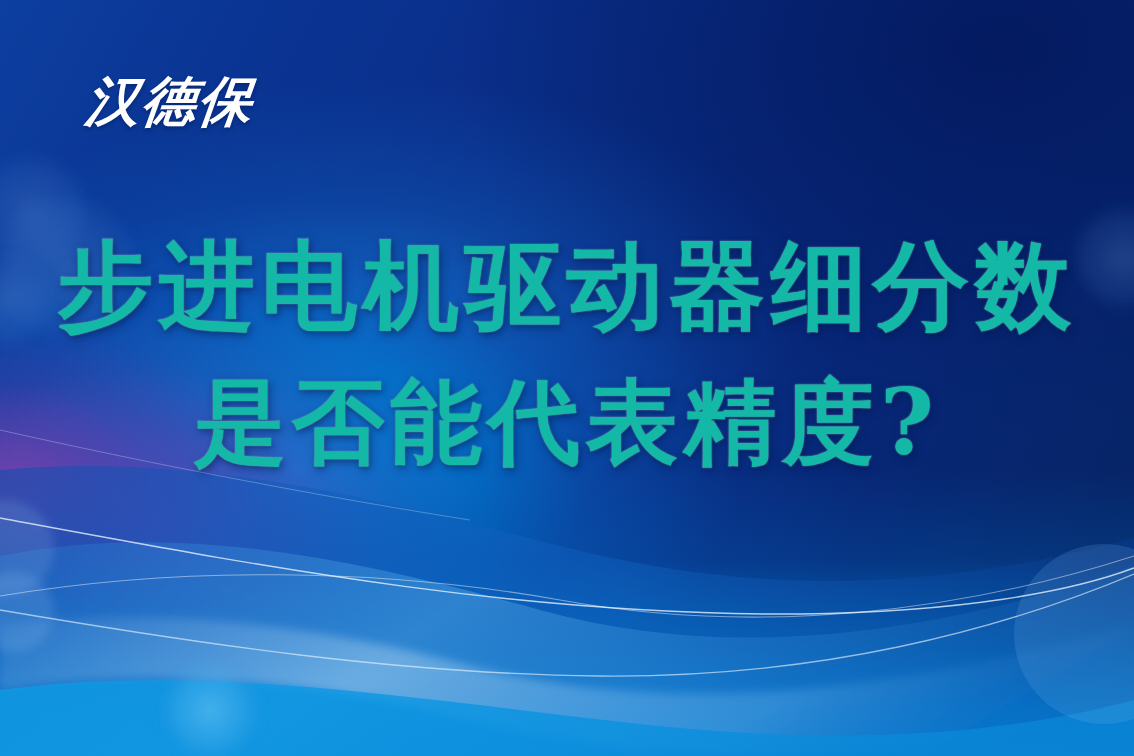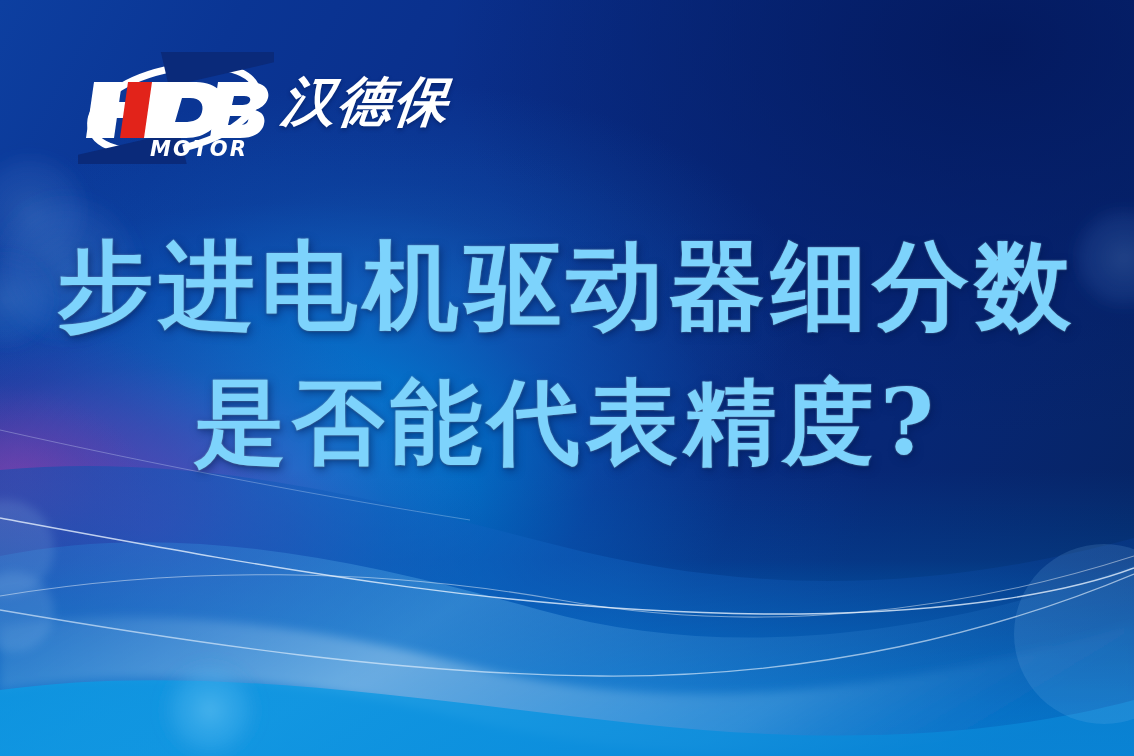--- a/index.html
+++ b/index.html
@@ -144,21 +144,21 @@
   .headline {
     position: absolute;
     left: 0;
     right: 0;
     top: 238px;
     text-align: center;
   }
   .headline-line {
     font-family: "DejaVu Serif", "Liberation Serif", serif;
     font-weight: 700;
-    color: #7dd3fc;
+    color: #14b8a6;
     line-height: 1.0;
     white-space: nowrap;
     text-shadow:
        0 0 2px rgba(215,245,245,0.55),
        2px 3px 9px rgba(2,24,80,0.55),
        0 1px 2px rgba(2,24,80,0.5);
   }
   .headline-line.l1 {
     font-size: 96px;
     letter-spacing: 6px;
@@ -253,52 +253,20 @@
 
     <path d="M0,610 C 200,644 400,674 600,676 C 820,678 1000,630 1134,574" fill="none" stroke="#e9f3ff" stroke-opacity="0.62" stroke-width="1.3"></path>
 
     <path d="M0,596 C 180,566 380,568 560,600 C 760,636 960,612 1134,556" fill="none" stroke="#ffffff" stroke-opacity="0.45" stroke-width="1.1"></path>
 
     <path d="M0,430 C 160,466 330,498 470,520" fill="none" stroke="#dfeeff" stroke-opacity="0.30" stroke-width="1"></path>
   </svg>
 
   <div class="logo">
 
-    <div class="logo-mark">
-      <svg viewBox="0 0 196 112" width="196" height="112">
-
-        <g>
-          <ellipse cx="96" cy="57" rx="85" ry="40" fill="none" stroke="#ffffff" stroke-width="7" transform="rotate(-13 96 57)"></ellipse>
-
-          <rect x="96" y="-10" width="110" height="44" fill="#0a2a7a" transform="rotate(-13 96 57)"></rect>
-          <rect x="-14" y="80" width="110" height="44" fill="#0a2a7a" transform="rotate(-13 96 57)"></rect>
-        </g>
-
-        <g>
-          <polygon points="16,30 44,30 36,86 8,86" fill="#ffffff"></polygon>
-          <polygon points="14,50 76,50 73,66 11,66" fill="#ffffff"></polygon>
-          <polygon points="60,30 88,30 80,86 52,86" fill="#ffffff"></polygon>
-        </g>
-        <polygon points="50,30 74,30 66,86 42,86" fill="#e2231a"></polygon>
-
-        <g>
-          <path d="M86,30 L118,30 C 140,30 150,44 146,58 C 142,74 128,86 108,86 L78,86 Z
-                   M104,46 L112,46 C 122,46 126,52 124,60 C 122,68 115,70 106,70 L97,70 Z" fill="#ffffff" fill-rule="evenodd"></path>
-        </g>
-
-        <g>
-          <path d="M140,30 L172,30 C 186,30 192,38 190,46 C 188,53 182,57 176,58
-                   C 183,59 188,64 186,72 C 184,81 175,86 162,86 L132,86 Z
-                   M156,44 L166,44 C 171,44 173,46 172,49 C 171,52 168,53 163,53 L154,53 Z
-                   M152,64 L164,64 C 169,64 171,66 170,69 C 169,72 166,73 161,73 L150,73 Z" fill="#ffffff" fill-rule="evenodd"></path>
-        </g>
-
-        <text x="72" y="104" font-family="DejaVu Sans, Liberation Sans, sans-serif" font-size="21" font-weight="700" font-style="italic" letter-spacing="2.2" fill="#ffffff">MOTOR</text>
-      </svg>
-    </div>
 
     <div class="logo-cn">汉德保</div>
   </div>
 
   <div class="headline">
     <div class="headline-line l1">步进电机驱动器细分数</div>
     <div class="headline-line l2">是否能代表精度?</div>
   </div>
 
 </div>

